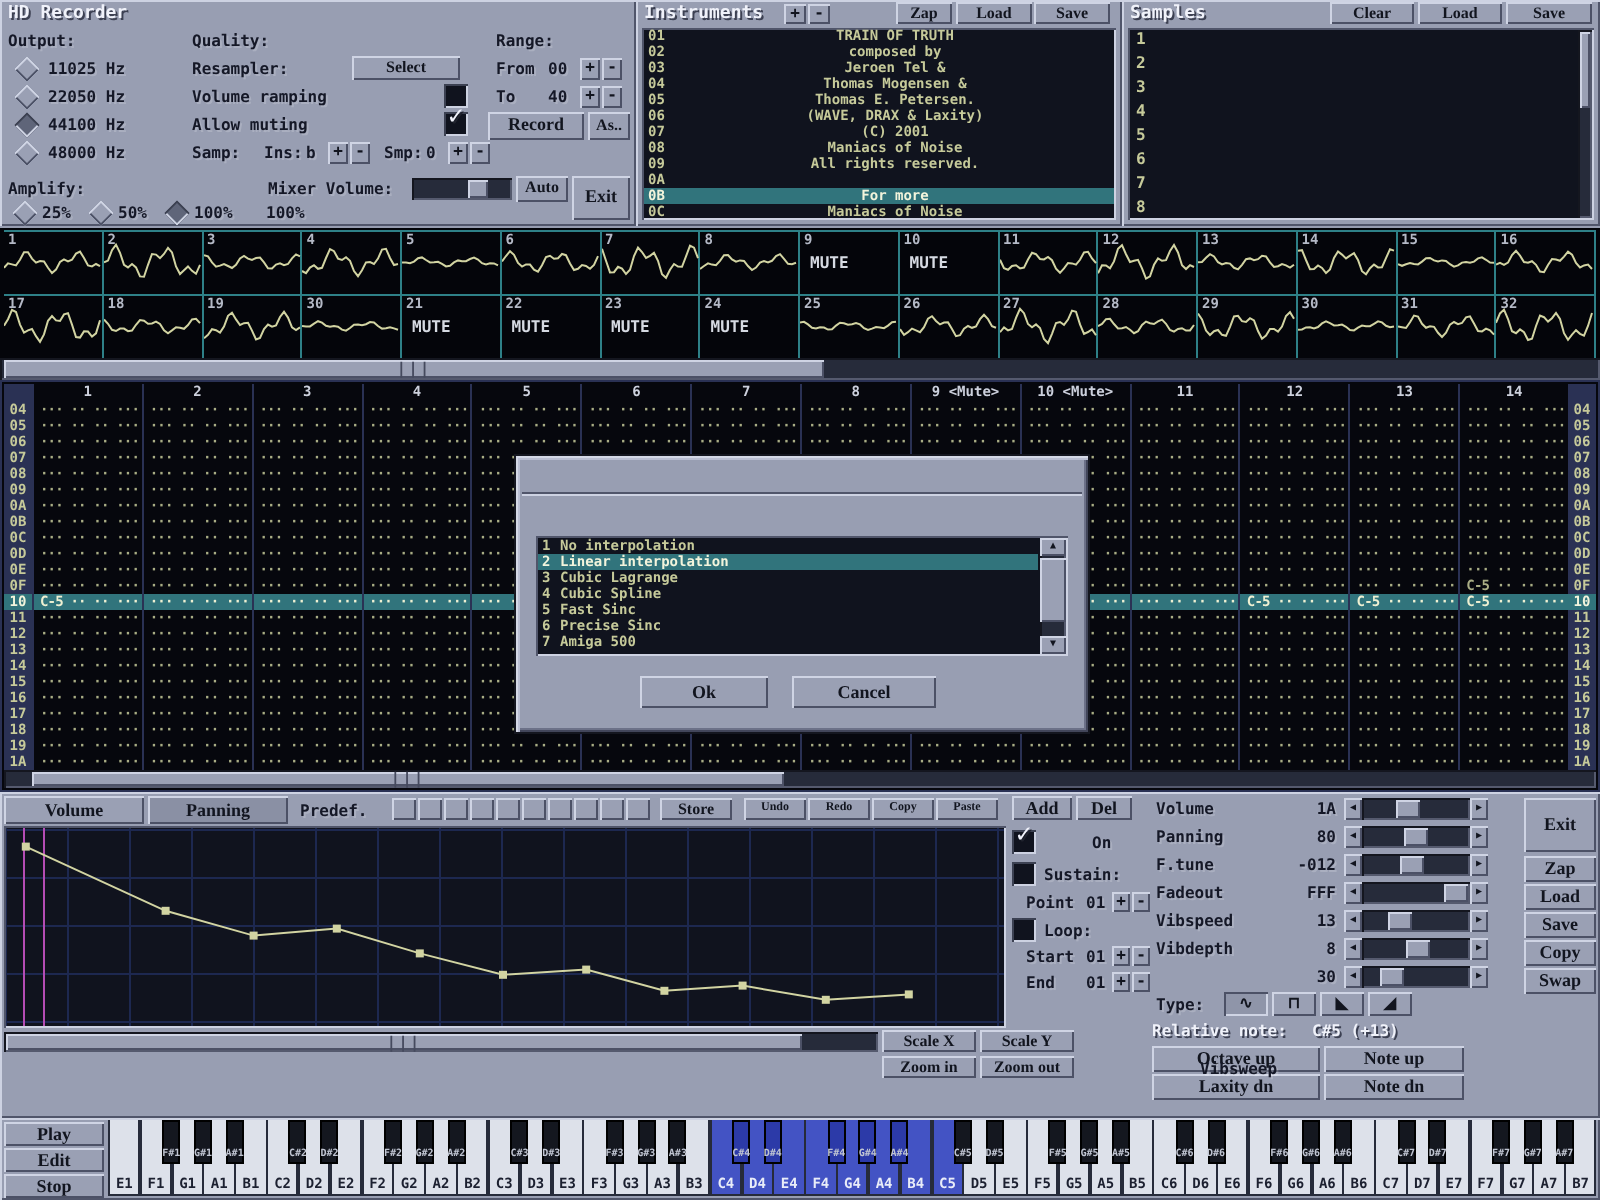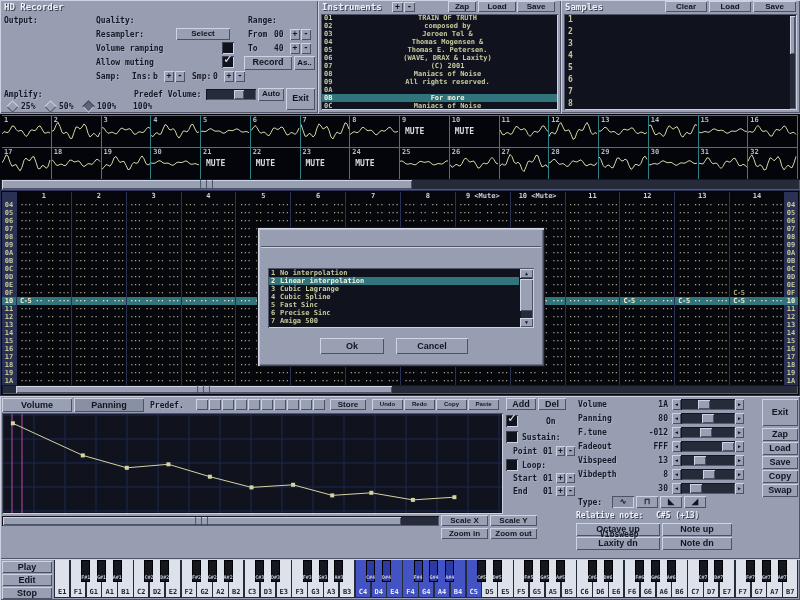--- a/index.html
+++ b/index.html
@@ -3,21 +3,21 @@
 <meta charset="utf-8">
 <style>
 *{margin:0;padding:0;box-sizing:border-box;}
 html,body{background:#000;}
 #app{position:relative;width:800px;height:600px;overflow:hidden;background:#989eb2;font-family:"DejaVu Sans Mono",monospace;}
 .abs{position:absolute;}
 .panel{background:#989eb2;}
 .raised{box-shadow:inset 1px 1px 0 #cdd2e2,inset -1px -1px 0 #50556a;}
 .raised2{box-shadow:inset 1px 1px 0 #d4d8e6,inset 2px 2px 0 #b9bed2,inset -1px -1px 0 #42465a,inset -2px -2px 0 #6c7188;}
 .sunken{box-shadow:inset 1px 1px 0 #50556a,inset -1px -1px 0 #cdd2e2;}
-.btn{background:#9aa0b4;box-shadow:inset 1px 1px 0 #cfd4e4,inset -1px -1px 0 #4c5166;color:#12151f;font-weight:bold;text-align:center;font-size:9px;line-height:13px;font-family:Liberation Sans, sans-serif;white-space:nowrap;overflow:hidden;}
+.btn{background:#9aa0b4;box-shadow:inset 1px 1px 0 #cfd4e4,inset -1px -1px 0 #4c5166;color:#12151f;font-weight:bold;text-align:center;font-size:9px;line-height:13px;font-family:Liberation Serif, serif;white-space:nowrap;overflow:hidden;}
 .btn.pressed{box-shadow:inset 1px 1px 0 #4c5166,inset -1px -1px 0 #cfd4e4;background:#8f95a9;}
 .btn.dim{background:#8a90a4;}
 .tb{font-size:8px;line-height:11px;}
 .tbtn{background:#9aa0b4;box-shadow:inset 1px 1px 0 #cfd4e4,inset -1px -1px 0 #4c5166;color:#12151f;font-weight:bold;text-align:center;font-size:8px;line-height:10px;}
 .title{color:#f0f2fa;font-size:9px;font-weight:bold;text-shadow:1px 1px 0 #3c4052;white-space:nowrap;}
 .lbl{color:#151827;font-size:8px;font-weight:bold;white-space:nowrap;text-shadow:1px 1px 0 rgba(255,255,255,0.18);}
 .dark{background:#10131e;}
 .check{width:12px;height:12px;background:#10131e;box-sh adow:none;box-shadow:inset 1px 1px 0 #3c4152,inset -1px -1px 0 #cdd2e2;}
 .check.on::after{content:"✓";position:absolute;left:2px;top:-5px;color:#f0f2fa;font-size:13px;font-weight:bold;text-shadow:1px 1px 0 #20232e;}
 .radio{width:9px;height:9px;transform:rotate(45deg);background:#9aa0b4;box-shadow:inset 1px 1px 0 #cfd4e4,inset -1px -1px 0 #4c5166;}
@@ -62,20 +62,38 @@
 .bkey .klbl{left:-4px;right:-4px;font-size:5px;color:#c0c5d2;bottom:1px;}
 </style>
 </head>
 <body>
 
 <div id="app">
 
   <section class="abs panel raised" id="hdrec" style="left:0;top:0;width:318px;height:113px;">
     <span class="abs title" style="left:4px;top:2px;">HD Recorder</span>
     <span class="abs lbl" style="left:4px;top:16px;">Output:</span>
+    <div class="abs" id="rate-list" style="left:8px;top:29px;width:88px;height:58px;">
+        <div style="position: absolute; left: 0px; top: 0px; width: 88px; height: 12px;">
+          <span class="radio" style="position: absolute; left: 1px; top: 1px;"></span>
+          <span class="lbl" style="position: absolute; left: 16px; top: 1px;">11025 Hz</span>
+        </div>
+        <div style="position: absolute; left: 0px; top: 14px; width: 88px; height: 12px;">
+          <span class="radio" style="position: absolute; left: 1px; top: 1px;"></span>
+          <span class="lbl" style="position: absolute; left: 16px; top: 1px;">22050 Hz</span>
+        </div>
+        <div style="position: absolute; left: 0px; top: 28px; width: 88px; height: 12px;">
+          <span class="radio on" style="position: absolute; left: 1px; top: 1px;"></span>
+          <span class="lbl" style="position: absolute; left: 16px; top: 1px;">44100 Hz</span>
+        </div>
+        <div style="position: absolute; left: 0px; top: 42px; width: 88px; height: 12px;">
+          <span class="radio" style="position: absolute; left: 1px; top: 1px;"></span>
+          <span class="lbl" style="position: absolute; left: 16px; top: 1px;">48000 Hz</span>
+        </div>
+      </div>
     <span class="abs lbl" style="left:96px;top:16px;">Quality:</span>
     <span class="abs lbl" style="left:96px;top:30px;">Resampler:</span>
     <div class="abs btn tb" style="left:176px;top:28px;width:54px;height:12px;">Select</div>
     <span class="abs lbl" style="left:96px;top:44px;">Volume ramping</span>
     <div class="abs check" id="cb-ramping" style="left:222px;top:42px;"></div>
     <span class="abs lbl" style="left:96px;top:58px;">Allow muting</span>
     <div class="abs check on" id="cb-muting" style="left:222px;top:56px;"></div>
     <span class="abs lbl" style="left:248px;top:16px;">Range:</span>
     <span class="abs lbl" style="left:248px;top:30px;">From</span>
     <span class="abs lbl" style="left:274px;top:30px;">00</span>
@@ -105,21 +123,21 @@
         <span style="position: absolute; left: 38px; top: 0px; height: 11px;">
           <span class="radio" style="position: absolute; left: 0px; top: 1px;"></span>
           <span class="lbl" style="position: absolute; left: 13px; top: 1px;">50%</span>
         </span>
         <span style="position: absolute; left: 76px; top: 0px; height: 11px;">
           <span class="radio on" style="position: absolute; left: 0px; top: 1px;"></span>
           <span class="lbl" style="position: absolute; left: 13px; top: 1px;">100%</span>
         </span>
         <span class="lbl" style="position: absolute; left: 125px; top: 1px;">100%</span>
       </div>
-    <span class="abs lbl" style="left:134px;top:90px;">Predef Volume:</span>
+    <span class="abs lbl" style="left:134px;top:90px;">Mixer Volume:</span>
     <div class="abs hscroll" id="mixer-slider" style="left:206px;top:89px;width:50px;height:11px;">
         <div class="hhandle" style="left: 28px; width: 10px;"></div>
       </div>
     <div class="abs btn tb" style="left:258px;top:88px;width:26px;height:13px;line-height:12px;">Auto</div>
     <div class="abs btn" style="left:286px;top:88px;width:29px;height:22px;line-height:21px;">Exit</div>
   </section>
 
   <section class="abs panel raised" style="left:318px;top:0;width:243px;height:113px;">
     <span class="abs title" style="left:4px;top:2px;">Instruments</span>
     <div class="abs tbtn" style="left:74px;top:2px;width:11px;height:10px;">+</div>

